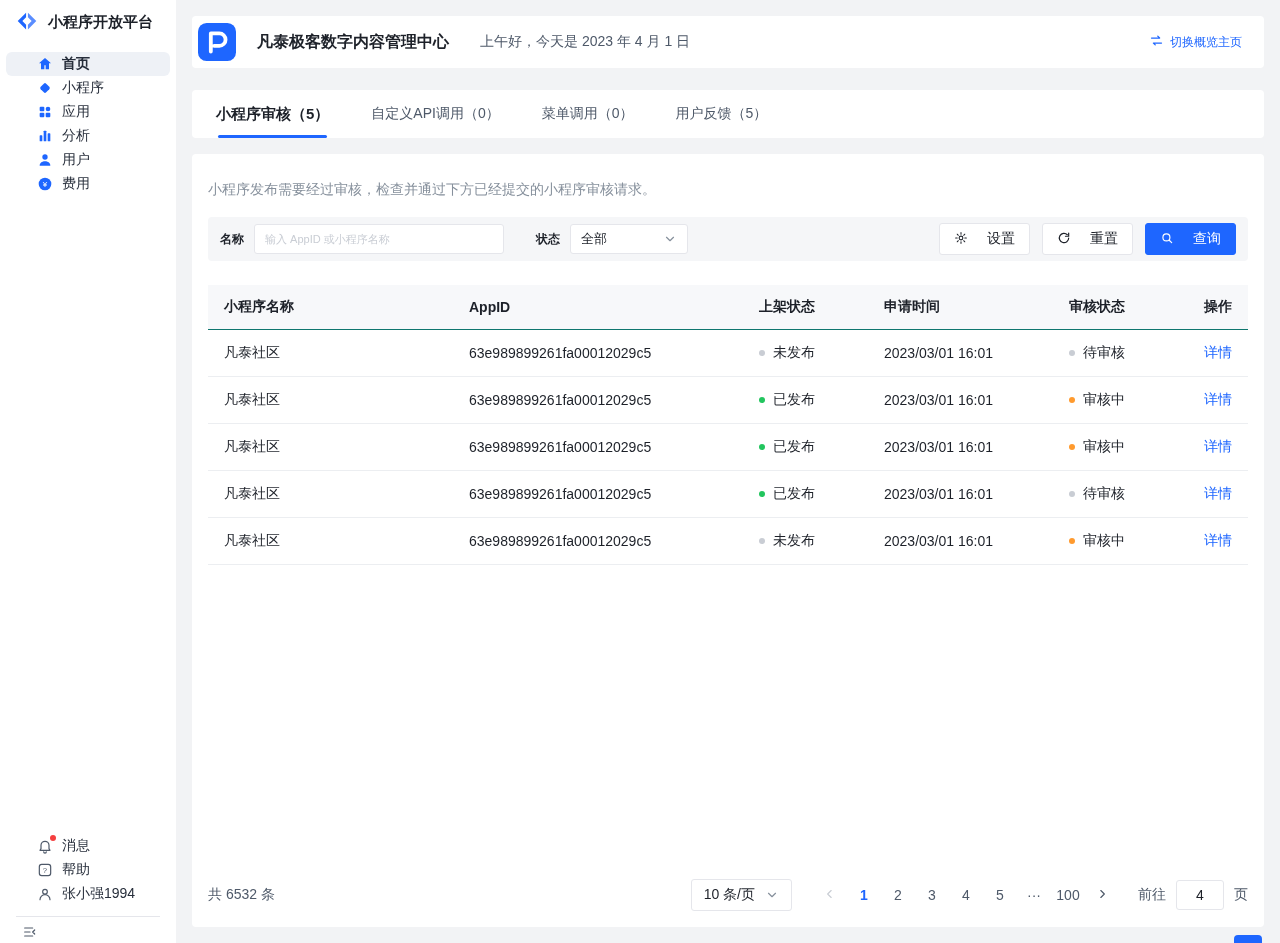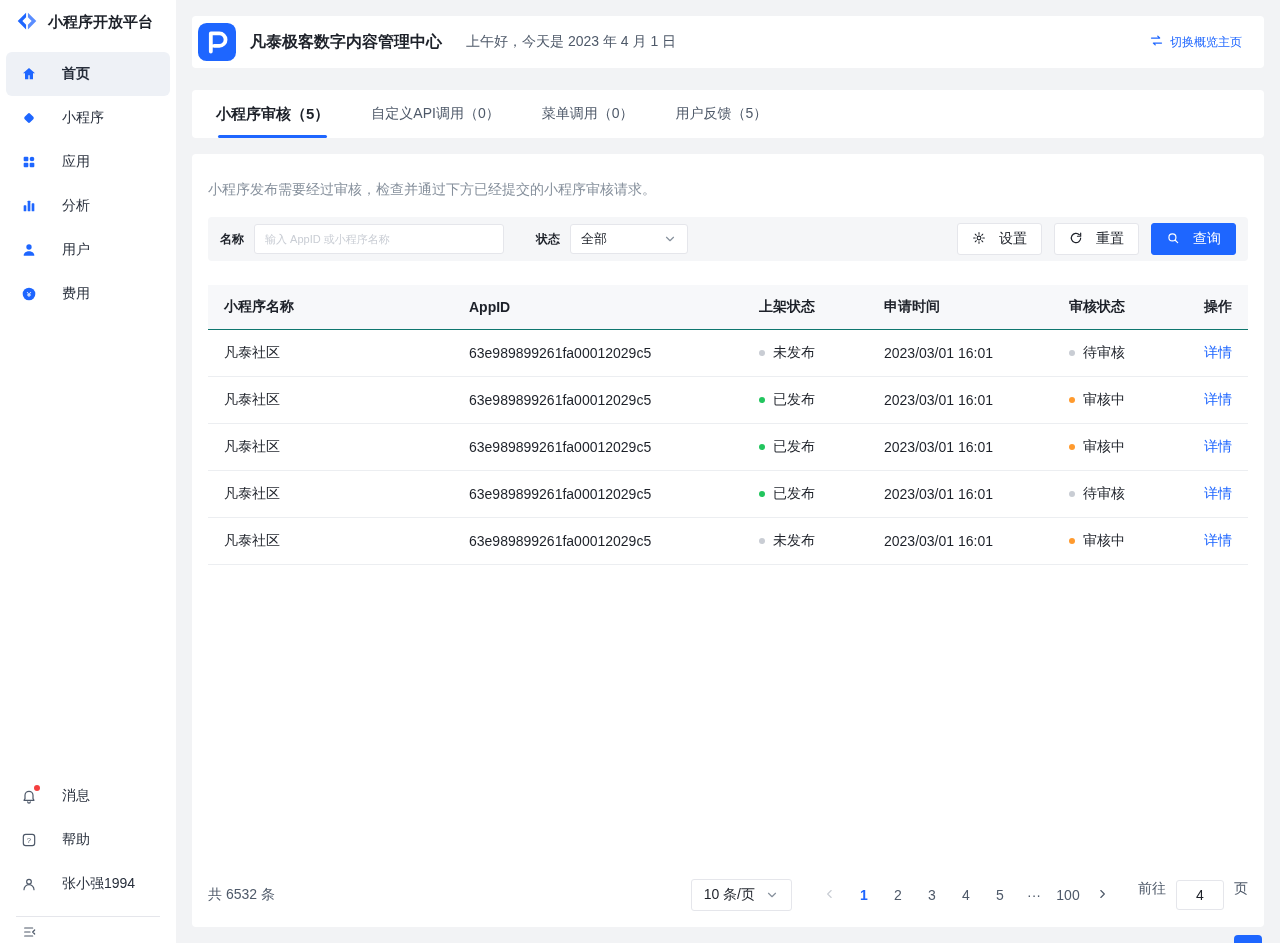--- a/index.html
+++ b/index.html
@@ -13,36 +13,36 @@
   html,body{margin:0;padding:0;}
   body{font-family:"Liberation Sans","DejaVu Sans",sans-serif;color:#1d2129;}
   .app{width:1280px;height:943px;display:flex;background:#f2f3f5;overflow:hidden;position:relative;}
 
   
   .sidebar{width:176px;min-width:176px;background:#fff;display:flex;flex-direction:column;font-size:14px;}
   .logo{display:flex;align-items:center;gap:8px;padding:9px 14px;height:44px;}
   .logo svg{display:block;}
   .logo-text{font-weight:700;font-size:15px;color:#1d2129;white-space:nowrap;}
   .menu{padding:8px 6px 0;display:flex;flex-direction:column;gap:0;}
-  .menu-item{display:flex;align-items:center;gap:24px;height:44px;padding:0 14px;border-radius:6px;cursor:pointer;color:#272e3b;}
+  .menu-item{display:flex;align-items:center;gap:8px;height:24px;padding:0 30px;border-radius:6px;cursor:pointer;color:#272e3b;}
   .menu-item.active{background:#eef1f6;font-weight:700;}
   .micon{width:18px;height:18px;display:inline-flex;align-items:center;justify-content:center;color:var(--primary);flex:0 0 18px;}
   .micon svg{width:16px;height:16px;}
   .sidebar-bottom{margin-top:auto;padding:0 6px;display:flex;flex-direction:column;}
   .sidebar-bottom .micon{color:#4e5969;position:relative;}
   .badge-dot{position:absolute;top:-2px;right:-2px;width:6px;height:6px;border-radius:50%;background:var(--danger);}
   .sidebar-divider{height:1px;background:#e5e6eb;margin:10px 10px 0;}
   .collapse-row{height:26px;display:flex;align-items:center;padding:6px 16px 0;color:#4e5969;cursor:pointer;}
   .collapse-row svg{width:16px;height:16px;}
 
   
   .main{flex:1;display:flex;flex-direction:column;padding:16px;min-width:0;}
   .card{background:#fff;border-radius:4px;}
 
-  .topbar{height:52px;display:flex;align-items:center;padding:0 22px 0 6px;}
+  .topbar{height:52px;display:flex;align-items:center;padding:0 22px 0 6px;gap:7px;}
   .app-logo{width:38px;height:38px;margin-right:14px;flex:0 0 38px;}
   .topbar-title{font-size:16px;font-weight:700;color:#1d2129;white-space:nowrap;}
   .topbar-greeting{font-size:14px;color:#4e5969;margin-left:24px;white-space:nowrap;}
   .topbar-link{margin-left:auto;color:var(--primary);font-size:12px;display:flex;gap:6px;align-items:flex-end;cursor:pointer;white-space:nowrap;}
   .topbar-link svg{width:15px;height:15px;}
 
   .tabs{height:48px;margin-top:22px;display:flex;align-items:stretch;padding:0 24px;gap:42px;}
   .tab{display:flex;align-items:center;font-size:14px;color:#4e5969;position:relative;cursor:pointer;white-space:nowrap;}
   .tab.active{color:#1d2129;font-weight:700;font-size:15px;}
   .tab.active::after{content:"";position:absolute;left:2px;right:2px;bottom:0;height:3px;background:var(--primary);border-radius:2px;}
@@ -52,21 +52,21 @@
   .panel-subtitle{font-size:14px;color:#86909c;margin-top:11px;}
 
   .filterbar{margin-top:18px;background:#f5f6f8;border-radius:4px;height:44px;display:flex;align-items:center;padding:0 12px;gap:10px;flex:0 0 44px;}
   .filter-label{font-size:12px;color:#1d2129;font-weight:700;white-space:nowrap;}
   .text-input{width:250px;height:30px;background:#fff;border:1px solid #e5e6eb;border-radius:3px;padding:0 10px;font-size:11px;color:#1d2129;outline:none;font-family:inherit;}
   .text-input::placeholder{color:#c9cdd4;}
   .filter-status-label{margin-left:22px;}
   .select{width:118px;height:30px;background:#fff;border:1px solid #e5e6eb;border-radius:3px;display:flex;align-items:center;justify-content:space-between;padding:0 10px;font-size:13px;color:#1d2129;cursor:pointer;}
   .select .chev{color:#86909c;width:14px;height:14px;}
   .filter-right{margin-left:auto;display:flex;gap:12px;}
-  .btn{height:32px;padding:0 14px;border:1px solid #e5e6eb;background:#fff;border-radius:3px;display:inline-flex;align-items:center;gap:13px;font-size:14px;color:#1d2129;cursor:pointer;font-family:inherit;}
+  .btn{height:32px;padding:0 14px;border:1px solid #e5e6eb;background:#fff;border-radius:3px;display:inline-flex;align-items:center;gap:19px;font-size:14px;color:#1d2129;cursor:pointer;font-family:inherit;}
   .btn svg{width:14px;height:14px;}
   .btn.primary{background:var(--primary);border-color:var(--primary);color:#fff;}
 
   table.grid{margin-top:24px;width:100%;border-collapse:collapse;table-layout:fixed;font-size:14px;}
   table.grid thead th{background:#f7f8fa;text-align:left;padding:13px 16px;color:#1d2129;font-weight:700;border-bottom:1px solid #0f766e;}
   table.grid td{padding:14px 16px;border-bottom:1px solid #eceef1;color:#1d2129;}
   table.grid th:last-child,table.grid td:last-child{text-align:right;}
   .dot{width:6px;height:6px;border-radius:50%;display:inline-block;margin-right:8px;vertical-align:1px;background:var(--dotgray);}
   .status[data-tone="gray"] .dot{background:var(--dotgray);}
   .status[data-tone="green"] .dot{background:var(--success);}
@@ -74,21 +74,21 @@
   .link{color:var(--primary);cursor:pointer;}
 
   .pagination{margin-top:auto;display:flex;align-items:center;padding-top:16px;font-size:14px;color:#4e5969;flex:0 0 auto;}
   .pag-right{margin-left:auto;display:flex;align-items:center;gap:6px;}
   .pagesize{border:1px solid #e5e6eb;border-radius:3px;height:32px;display:flex;align-items:center;gap:10px;padding:0 12px;background:#fff;cursor:pointer;color:#1d2129;margin-right:18px;}
   .pagesize .chev{width:14px;height:14px;color:#86909c;}
   .page-btn{min-width:28px;height:28px;display:flex;align-items:center;justify-content:center;border-radius:3px;cursor:pointer;color:#4e5969;padding:0 2px;}
   .page-btn.active{color:var(--primary);font-weight:700;}
   .page-btn.disabled{color:#c9cdd4;}
   .page-btn svg{width:14px;height:14px;}
-  .goto{display:flex;align-items:flex-start;gap:10px;margin-left:16px;color:#4e5969;}
+  .goto{display:flex;align-items:center;gap:10px;margin-left:16px;color:#4e5969;}
   .goto-input{width:48px;height:30px;border:1px solid #e5e6eb;border-radius:3px;text-align:center;font-size:14px;color:#1d2129;outline:none;font-family:inherit;background:#fff;}
 
   .floating-corner{position:absolute;right:18px;bottom:0;width:28px;height:8px;background:var(--primary);border-radius:4px 4px 0 0;cursor:pointer;}
 </style>
 </head>
 <body>
 
 <div class="app">
 
   <aside class="sidebar">

